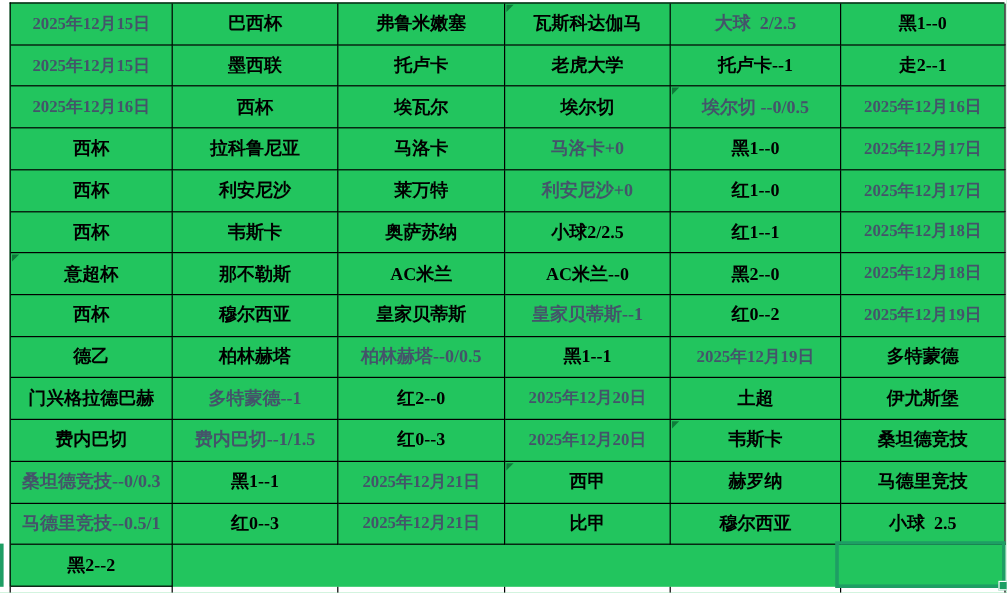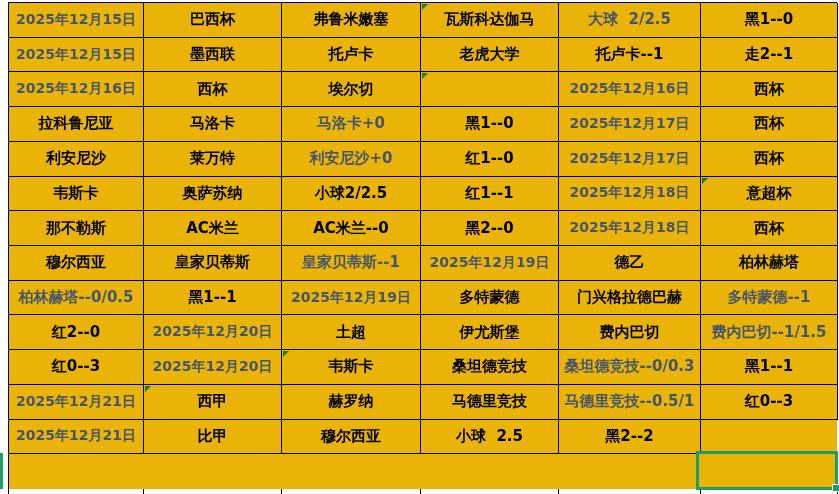--- a/index.html
+++ b/index.html
@@ -8,21 +8,22 @@
     position:relative; overflow:hidden; background:#ffffff;
     font-family:"DejaVu Sans","Liberation Sans",sans-serif;
   }
   .sheet-grid {
     position:absolute; left:8px; top:2px; width:829px; height:487px;
     display:grid;
     grid-template-columns:135px 138px 139px 138px 142px 137px;
     grid-template-rows:repeat(14,1fr);
     border-top:1px solid var(--grid-border);
     border-left:1px solid var(--grid-border);
-    background:#eab308;
+    background:#22c55e;
+    font-family:Liberation Serif, serif;
   }
   .cell {
     position:relative;
     border-right:1px solid var(--grid-border);
     border-bottom:1px solid var(--grid-border);
     display:flex; align-items:center; justify-content:center;
     font-weight:bold; font-size:15px; color:#000;
     white-space:pre; overflow:hidden;
   }
   .cell[data-col="date"] { color:var(--date-color); font-size:14px; }
@@ -66,22 +67,23 @@
 
   <div class="cell" data-col="date"><span class="txt">2025年12月15日</span></div>
   <div class="cell" data-col="league"><span class="txt">墨西联</span></div>
   <div class="cell" data-col="home"><span class="txt">托卢卡</span></div>
   <div class="cell" data-col="away"><span class="txt">老虎大学</span></div>
   <div class="cell" data-col="handicap"><span class="txt">托卢卡--1</span></div>
   <div class="cell" data-col="result"><span class="txt">走2--1</span></div>
 
   <div class="cell" data-col="date"><span class="txt">2025年12月16日</span></div>
   <div class="cell" data-col="league"><span class="txt">西杯</span></div>
+  <div class="cell" data-col="home"><span class="txt">埃瓦尔</span></div>
   <div class="cell" data-col="away"><span class="txt">埃尔切</span></div>
-  <div class="cell hblue" data-col="handicap"><span class="err-tri"></span></div>
+  <div class="cell hblue" data-col="handicap"><span class="txt">埃尔切 --0/0.5</span><span class="err-tri"></span></div>
 
   <div class="cell" data-col="date"><span class="txt">2025年12月16日</span></div>
   <div class="cell" data-col="league"><span class="txt">西杯</span></div>
   <div class="cell" data-col="home"><span class="txt">拉科鲁尼亚</span></div>
   <div class="cell" data-col="away"><span class="txt">马洛卡</span></div>
   <div class="cell hblue" data-col="handicap"><span class="txt">马洛卡+0</span></div>
   <div class="cell" data-col="result"><span class="txt">黑1--0</span></div>
 
   <div class="cell" data-col="date"><span class="txt">2025年12月17日</span></div>
   <div class="cell" data-col="league"><span class="txt">西杯</span></div>
@@ -102,20 +104,21 @@
   <div class="cell" data-col="home"><span class="txt">那不勒斯</span></div>
   <div class="cell" data-col="away"><span class="txt">AC米兰</span></div>
   <div class="cell" data-col="handicap"><span class="txt">AC米兰--0</span></div>
   <div class="cell" data-col="result"><span class="txt">黑2--0</span></div>
 
   <div class="cell" data-col="date"><span class="txt">2025年12月18日</span></div>
   <div class="cell" data-col="league"><span class="txt">西杯</span></div>
   <div class="cell" data-col="home"><span class="txt">穆尔西亚</span></div>
   <div class="cell" data-col="away"><span class="txt">皇家贝蒂斯</span></div>
   <div class="cell hblue" data-col="handicap"><span class="txt">皇家贝蒂斯--1</span></div>
+  <div class="cell" data-col="result"><span class="txt">红0--2</span></div>
 
   <div class="cell" data-col="date"><span class="txt">2025年12月19日</span></div>
   <div class="cell" data-col="league"><span class="txt">德乙</span></div>
   <div class="cell" data-col="home"><span class="txt">柏林赫塔</span></div>
   <div class="cell hblue" data-col="handicap"><span class="txt">柏林赫塔--0/0.5</span></div>
   <div class="cell" data-col="result"><span class="txt">黑1--1</span></div>
 
   <div class="cell" data-col="date"><span class="txt">2025年12月19日</span></div>
   <div class="cell" data-col="home"><span class="txt">多特蒙德</span></div>
   <div class="cell" data-col="away"><span class="txt">门兴格拉德巴赫</span></div>

